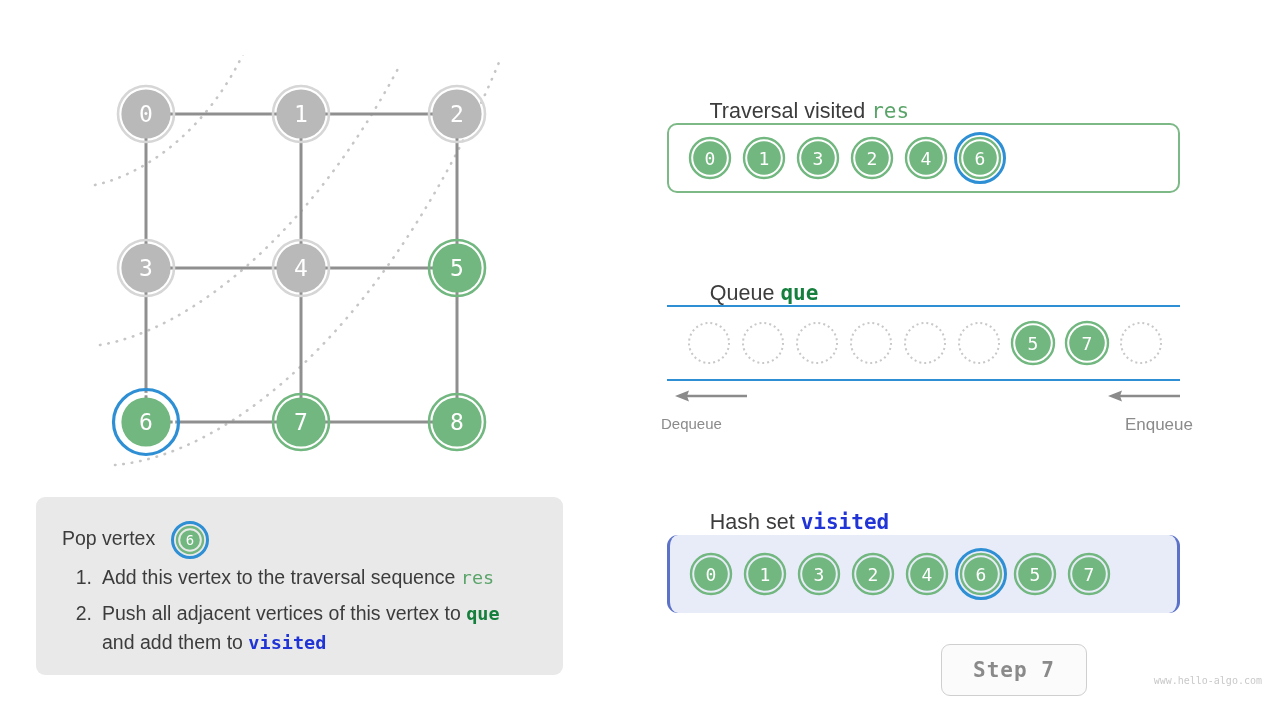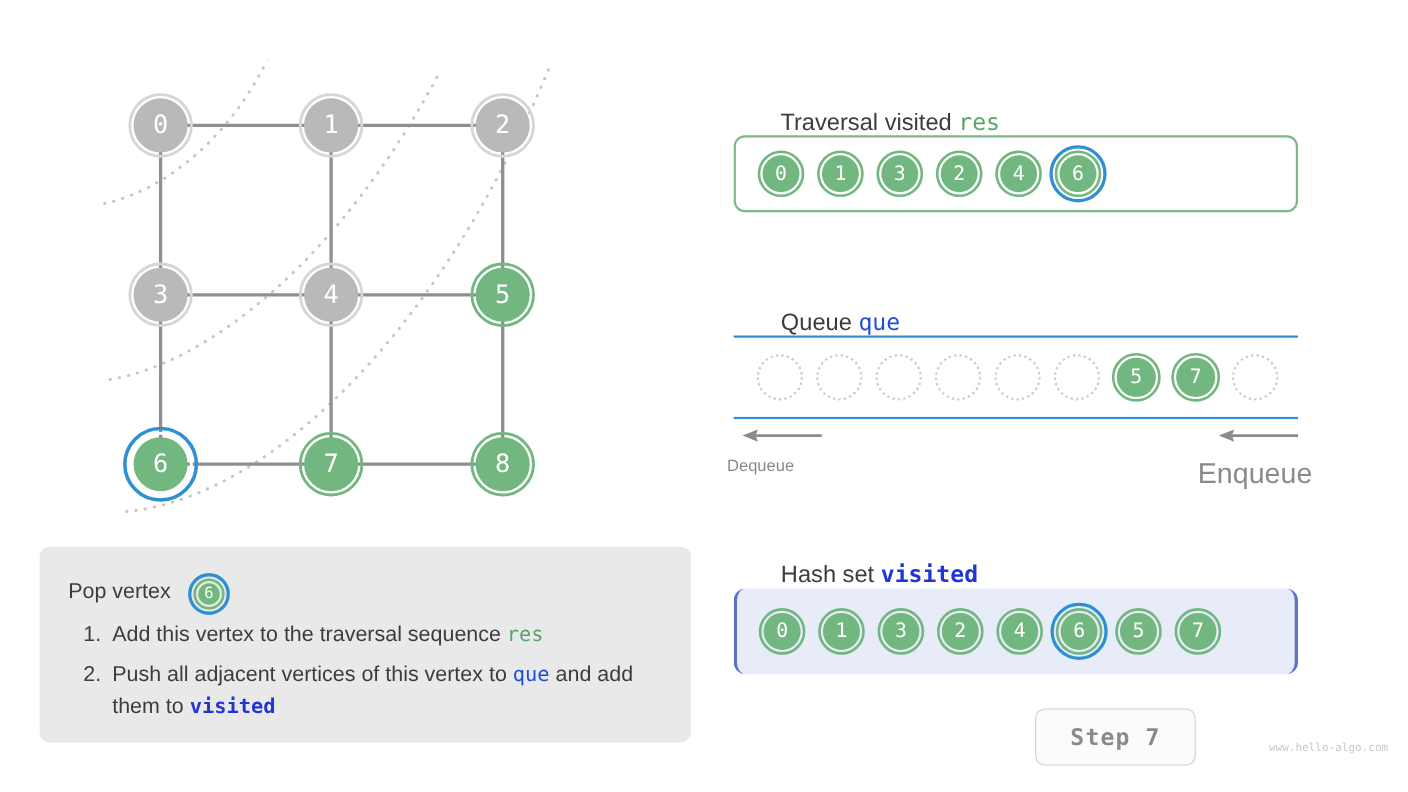--- a/index.html
+++ b/index.html
@@ -28,21 +28,21 @@
     width: 560px;
     height: 420px;
   }
   #graph-svg { display:block; }
 
   
   #caption-box {
     position: absolute;
     left: 36px;
     top: 497px;
-    width: 592px;
+    width: 527px;
     height: 178px;
     background: #e9e9e9;
     border-radius: 9px;
     box-sizing: border-box;
     padding: 22px 26px 0 26px;
   }
   .cap-line1 {
     font-size: 19.5px;
     color: #3c3c3c;
     display: flex;
@@ -72,21 +72,21 @@
     padding-left: 40px;
     margin-bottom: 7px;
   }
   .cap-num {
     position: absolute;
     left: 30px;
     transform: translateX(-100%);
     color: #3c3c3c;
   }
   .mono-res  { font-family:"DejaVu Sans Mono", monospace; font-weight:normal; color:#5aa469; font-size:18.5px; }
-  .mono-que  { font-family:"DejaVu Sans Mono", monospace; font-weight:normal; color:#1d4ed8; font-size:18.5px; }
+  .mono-que  { font-family:"DejaVu Sans Mono", monospace; font-weight:bold; color:#15803d; font-size:18.5px; }
   .mono-vis  { font-family:"DejaVu Sans Mono", monospace; font-weight:bold; color:#2135d6; font-size:18.5px; }
 
   
   #right-col {
     position: absolute;
     left: 666px;
     top: 0;
     width: 560px;
     height: 720px;
   }
@@ -174,21 +174,21 @@
     position: absolute;
     top: 415px;
     left: -5px;
     font-size: 15px;
     color: #8b8b8b;
   }
   #enqueue-label {
     position: absolute;
     top: 415px;
     right: 33px;
-    font-size: 26px;
+    font-size: 17px;
     color: #8b8b8b;
   }
 
   
   #visited-container {
     position: absolute;
     left: 1px;
     top: 535px;
     width: 513px;
     height: 78px;

